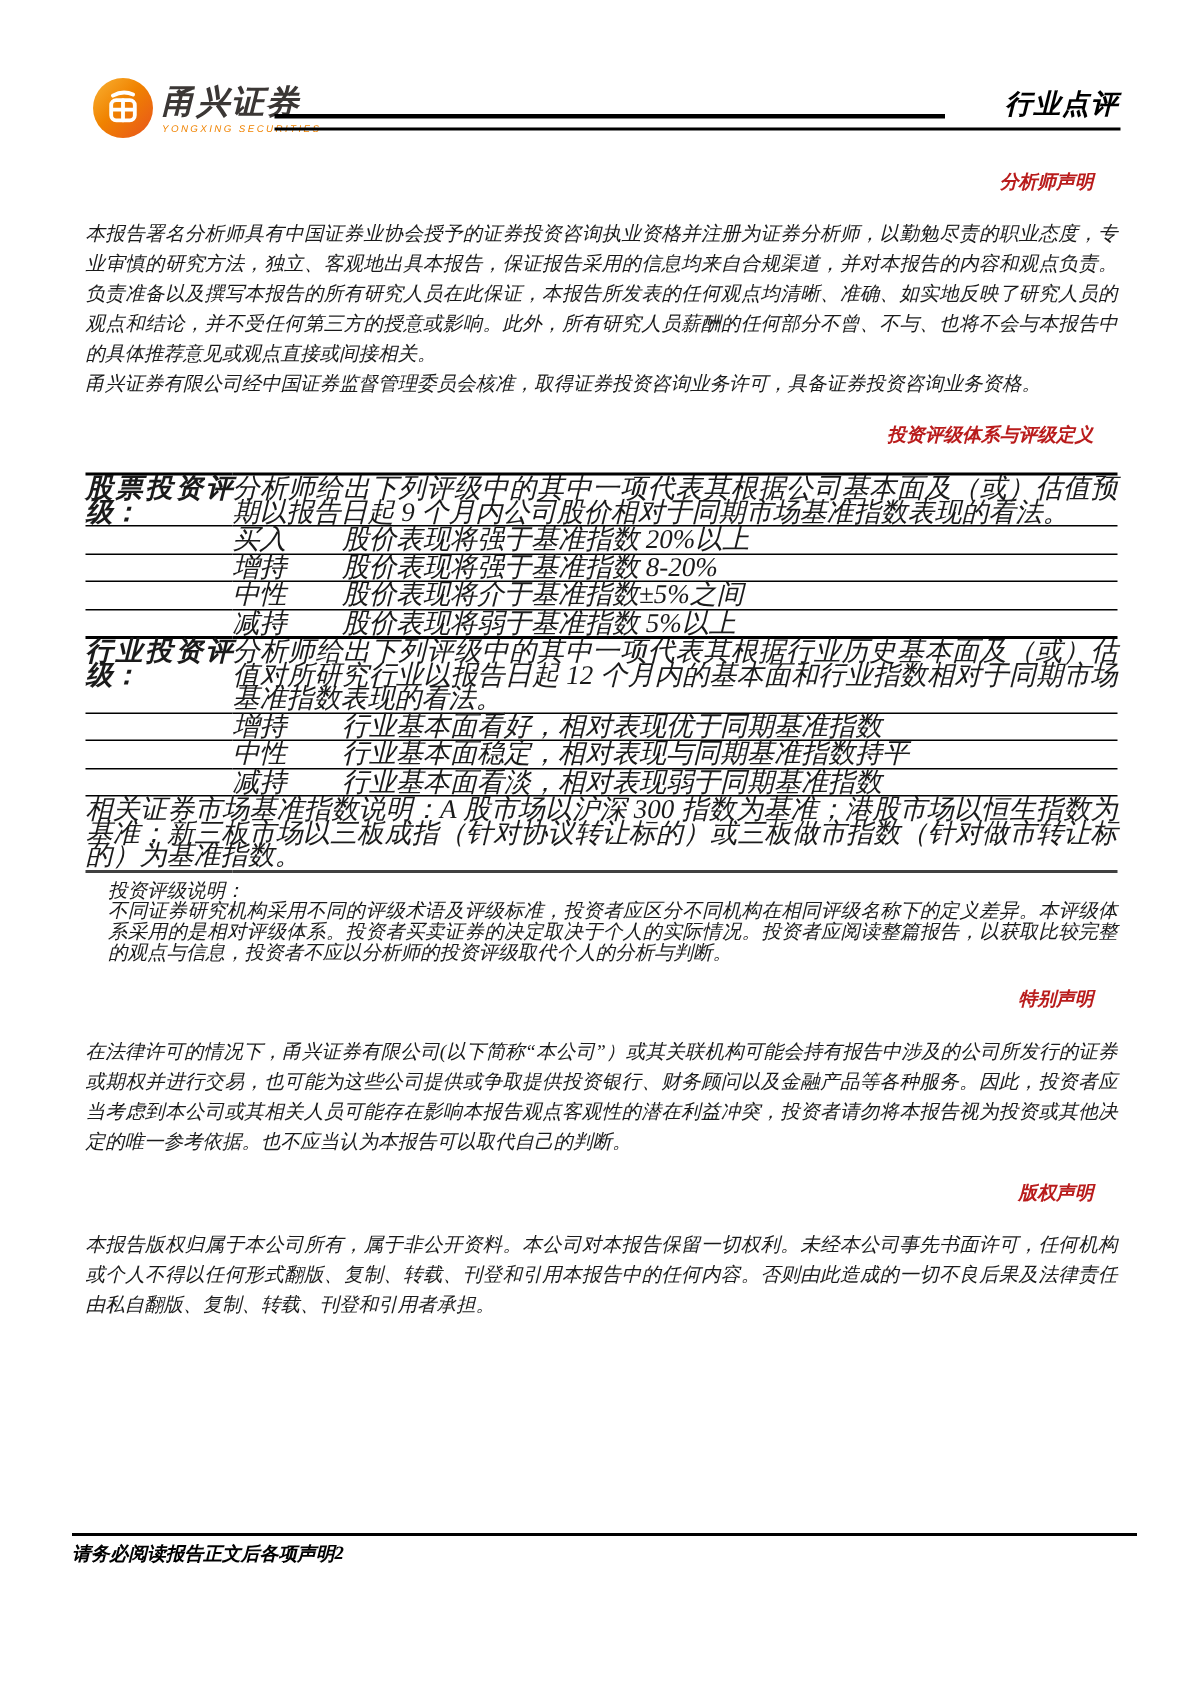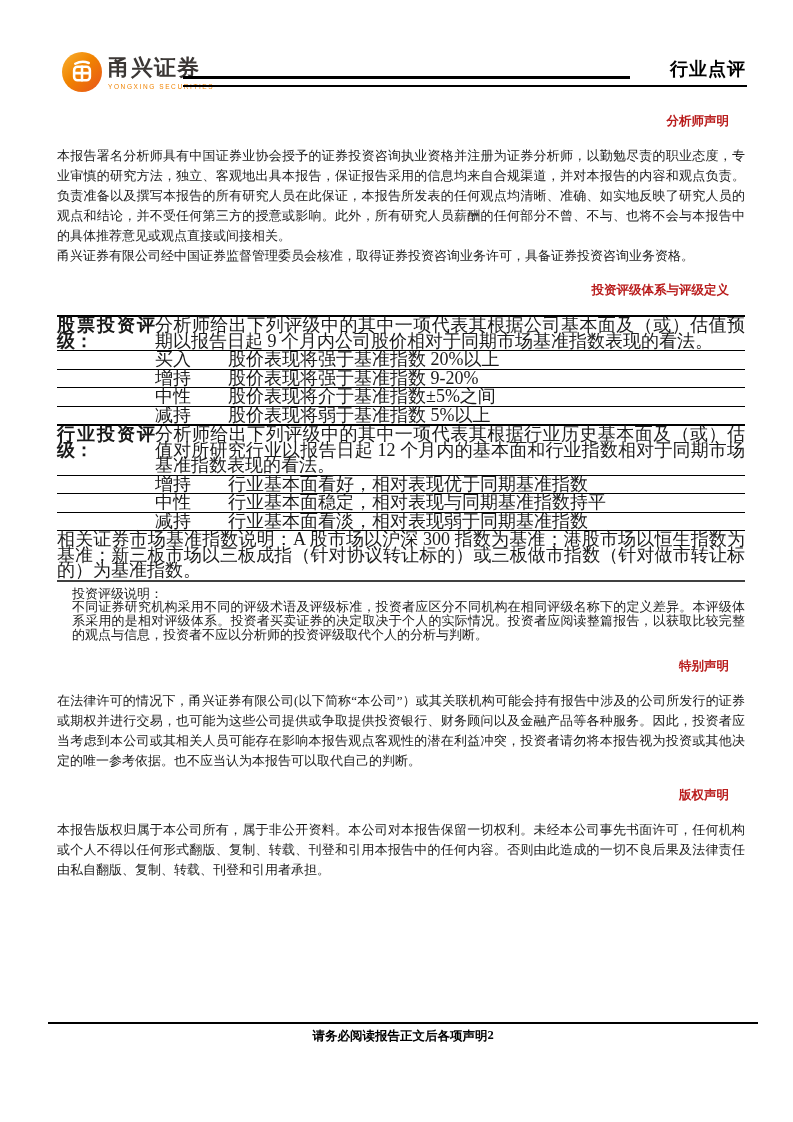--- a/index.html
+++ b/index.html
@@ -3,20 +3,21 @@
 <meta charset="utf-8">
 <style>
   html,body{margin:0;padding:0;background:#fff;}
   .page{
     position:relative;
     width:793px;height:1122px;
     background:#fff;
     font-family:"Liberation Serif","DejaVu Serif",serif;
     color:#1a1a1a;
     overflow:hidden;
+    font-style:italic;
   }
   
   .logo-wrap{position:absolute;left:62px;top:52px;display:flex;align-items:flex-start;}
   .logo-circle{
     width:40px;height:40px;border-radius:50%;
     background:linear-gradient(135deg,#f9b234 0%,#f08300 45%,#e8531d 100%);
     display:flex;align-items:center;justify-content:center;
   }
   .brand-col{margin-left:6px;}
   .brand-cn{font-size:22px;font-weight:bold;color:#3b3735;letter-spacing:1px;line-height:26px;margin-top:3px;}
@@ -52,21 +53,21 @@
   .rating-note{margin-top:5px;font-size:13px;line-height:13.9px;text-align:justify;margin-left:15px;}
   .rating-note .lbl{display:block;}
   .mt-h4{margin-top:19px;}
   .mt-p4{margin-top:4px;}
   .mt-h5{margin-top:9px;}
   .mt-p5{margin-top:4px;}
   
   .footer-rule{position:absolute;left:48px;top:1022px;width:710px;height:2px;background:#000;}
   .footer-row{
     position:absolute;left:48px;top:1028px;width:710px;
-    display:flex;justify-content:center;align-items:flex-start;
+    display:flex;justify-content:flex-start;align-items:flex-start;
     font-size:12.5px;font-weight:bold;color:#000;
   }
 </style>
 </head>
 <body>
 
 <div class="page">
 
   <div class="logo-wrap">
     <div class="logo-circle">
@@ -109,21 +110,21 @@
         <td colspan="2">分析师给出下列评级中的其中一项代表其根据公司基本面及（或）估值预期以报告日起 9 个月内公司股价相对于同期市场基准指数表现的看法。</td>
       </tr>
       <tr class="thin">
         <td class="c1"></td>
         <td class="c2">买入</td>
         <td>股价表现将强于基准指数 20%以上</td>
       </tr>
       <tr class="thin">
         <td class="c1"></td>
         <td class="c2">增持</td>
-        <td>股价表现将强于基准指数 9-20%</td>
+        <td>股价表现将强于基准指数 8-20%</td>
       </tr>
       <tr class="thin">
         <td class="c1"></td>
         <td class="c2">中性</td>
         <td>股价表现将介于基准指数±5%之间</td>
       </tr>
       <tr class="thin">
         <td class="c1"></td>
         <td class="c2">减持</td>
         <td>股价表现将弱于基准指数 5%以上</td>

